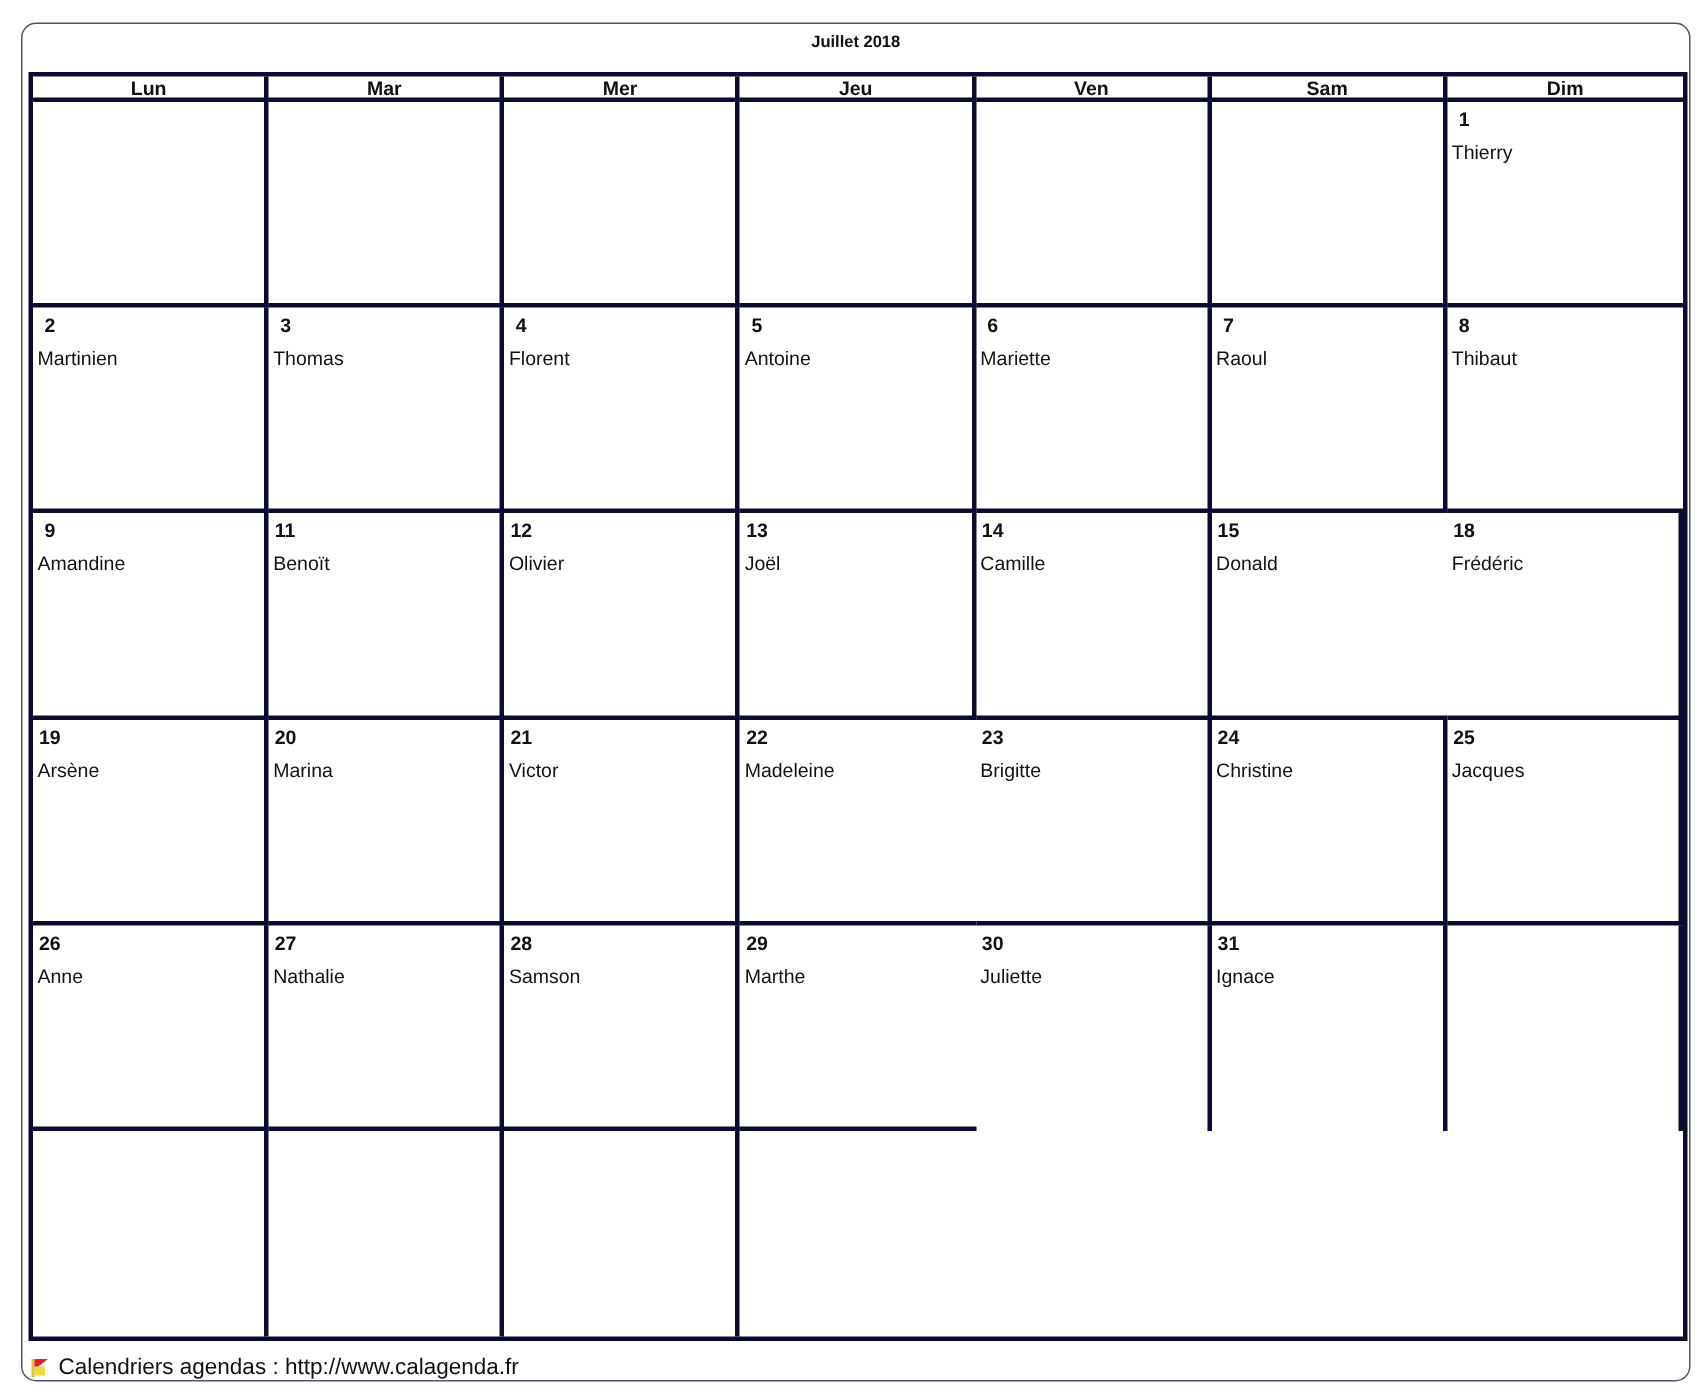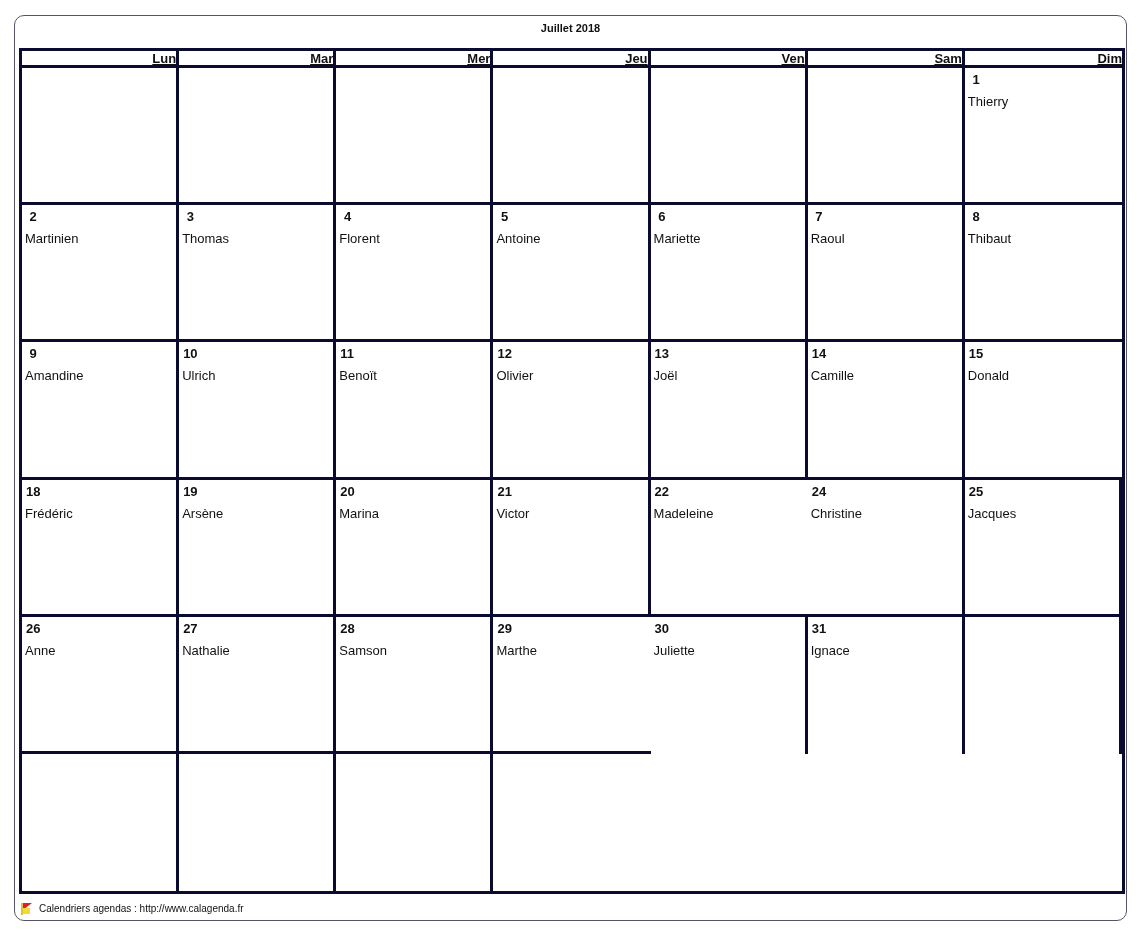--- a/index.html
+++ b/index.html
@@ -6,27 +6,27 @@
     body { width: 1137px; height: 930px; position: relative; overflow: hidden;
            font-family: "Liberation Sans", sans-serif; color: #111; }
     .frame { position: absolute; left: 14px; top: 15px; width: 1113px; height: 906px;
              border: 1.5px solid #55556a; border-radius: 10px; box-sizing: border-box; }
     .title { position: absolute; left: 14px; top: 19px; width: 1113px; text-align: center;
              font-weight: bold; font-size: 11px; line-height: 18px; }
     .grid { position: absolute; left: 19px; top: 48px; width: 1106px; height: 846px;
             border: 3px solid #0b0b30; box-sizing: border-box; display: grid;
             grid-template-columns: repeat(7, 1fr); grid-template-rows: 17px repeat(6, 1fr); }
     .hd { border-right: 3px solid #0b0b30; border-bottom: 3px solid #0b0b30;
-          text-align: right; font-weight: bold; font-size: 13px; line-height: 15px; text-decoration: underline; }
+          text-align: center; font-weight: bold; font-size: 13px; line-height: 15px; }
     .cell { border-right: 3px solid #0b0b30; border-bottom: 3px solid #0b0b30; position: relative; }
     .col-last { border-right: none; }
     .row-last { border-bottom: none; }
     .num { position: absolute; left: 4px; top: 4px; font-weight: bold; font-size: 13px; white-space: pre; }
     .name { position: absolute; left: 3px; top: 26px; font-size: 13px; }
-    .footer { position: absolute; left: 21px; top: 903px; font-size: 10px; display: flex; align-items: flex-start; gap: 6px; }
+    .footer { position: absolute; left: 21px; top: 903px; font-size: 15px; display: flex; align-items: center; gap: 6px; }
     .flag { width: 12px; height: 12px; position: relative; }
     .flag .pole { position: absolute; left: 0; top: 0; width: 2px; height: 12px; background: #d9c43a; }
     .flag .red { position: absolute; left: 2px; top: 0; width: 0; height: 0;
                  border-left: 9px solid #e02020; border-bottom: 7px solid transparent; }
     .flag .yel { position: absolute; left: 2px; top: 5px; width: 7px; height: 6px; background: #f2d93a; }
   </style>
 </head>
 <body>
 
 <div class="frame"></div>
@@ -94,24 +94,20 @@
     </div>
     <div class="cell col-last">
       <span class="num"> 8</span>
       <span class="name">Thibaut</span>
     </div>
     <div class="cell">
       <span class="num"> 9</span>
       <span class="name">Amandine</span>
     </div>
     <div class="cell">
-      <span class="num">10</span>
-      <span class="name">Ulrich</span>
-    </div>
-    <div class="cell">
       <span class="num">11</span>
       <span class="name">Benoït</span>
     </div>
     <div class="cell">
       <span class="num">12</span>
       <span class="name">Olivier</span>
     </div>
     <div class="cell">
       <span class="num">13</span>
       <span class="name">Joël</span>
@@ -136,20 +132,24 @@
       <span class="num">20</span>
       <span class="name">Marina</span>
     </div>
     <div class="cell">
       <span class="num">21</span>
       <span class="name">Victor</span>
     </div>
     <div class="cell col-last">
       <span class="num">22</span>
       <span class="name">Madeleine</span>
+    </div>
+    <div class="cell">
+      <span class="num">23</span>
+      <span class="name">Brigitte</span>
     </div>
     <div class="cell">
       <span class="num">24</span>
       <span class="name">Christine</span>
     </div>
     <div class="cell">
       <span class="num">25</span>
       <span class="name">Jacques</span>
     </div>
     <div class="cell">

